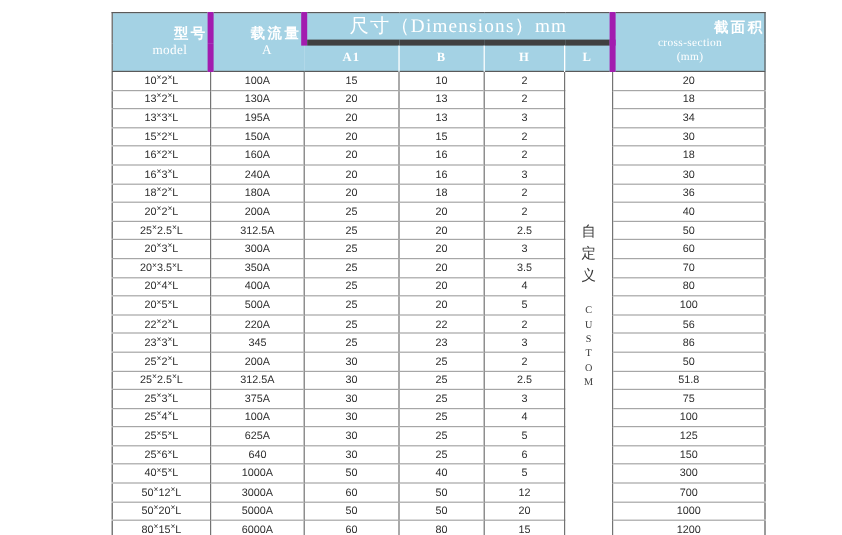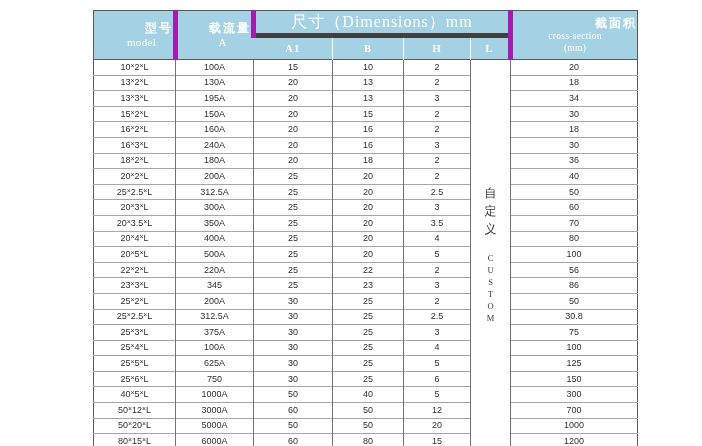--- a/index.html
+++ b/index.html
@@ -249,21 +249,21 @@
           <td>25</td>
           <td>2</td>
           <td>50</td>
         </tr>
         <tr>
           <td>25<span class="x">×</span>2.5<span class="x">×</span>L</td>
           <td>312.5A</td>
           <td>30</td>
           <td>25</td>
           <td>2.5</td>
-          <td>30.8</td>
+          <td>51.8</td>
         </tr>
         <tr>
           <td>25<span class="x">×</span>3<span class="x">×</span>L</td>
           <td>375A</td>
           <td>30</td>
           <td>25</td>
           <td>3</td>
           <td>75</td>
         </tr>
         <tr>
@@ -277,21 +277,21 @@
         <tr>
           <td>25<span class="x">×</span>5<span class="x">×</span>L</td>
           <td>625A</td>
           <td>30</td>
           <td>25</td>
           <td>5</td>
           <td>125</td>
         </tr>
         <tr>
           <td>25<span class="x">×</span>6<span class="x">×</span>L</td>
-          <td>750</td>
+          <td>640</td>
           <td>30</td>
           <td>25</td>
           <td>6</td>
           <td>150</td>
         </tr>
         <tr>
           <td>40<span class="x">×</span>5<span class="x">×</span>L</td>
           <td>1000A</td>
           <td>50</td>
           <td>40</td>

